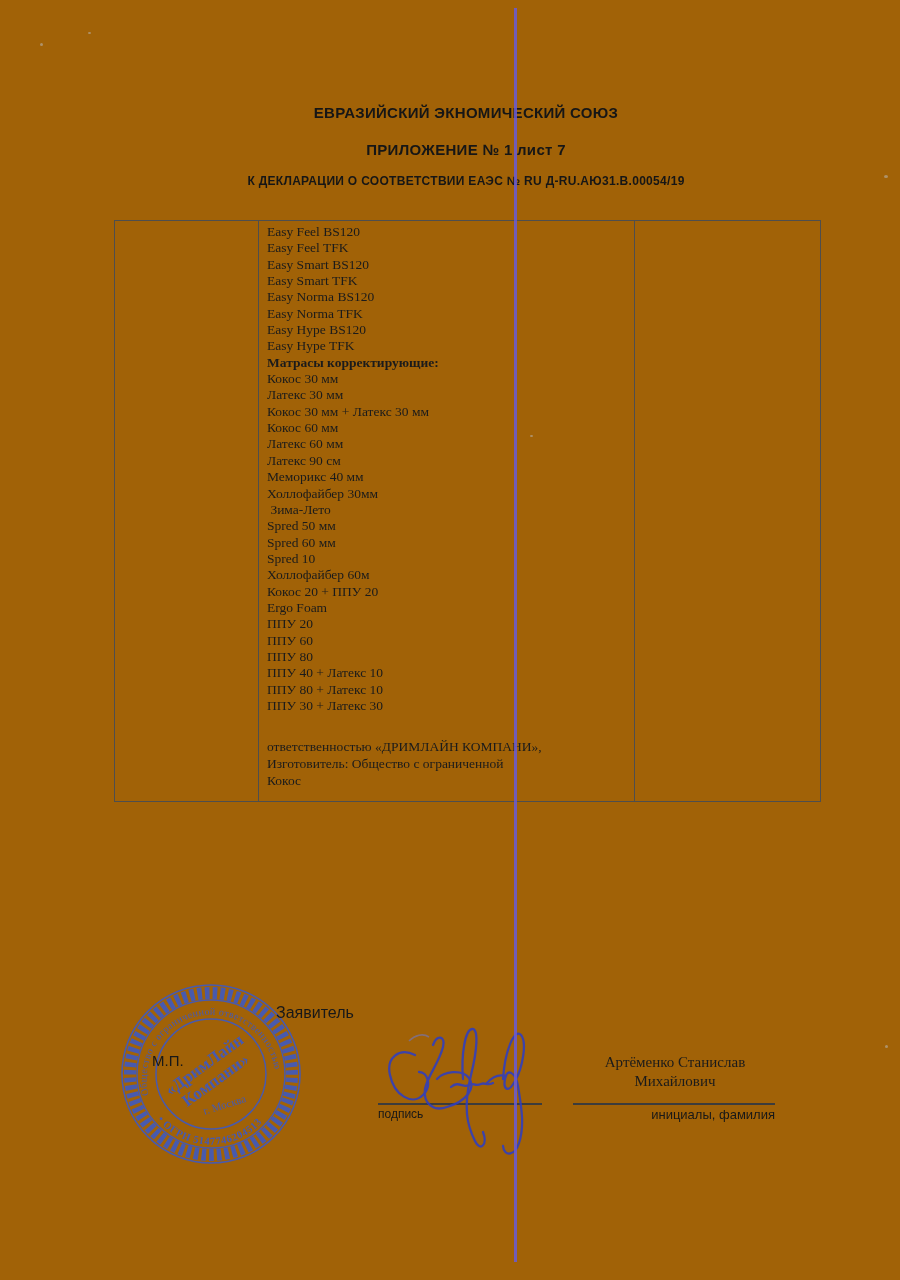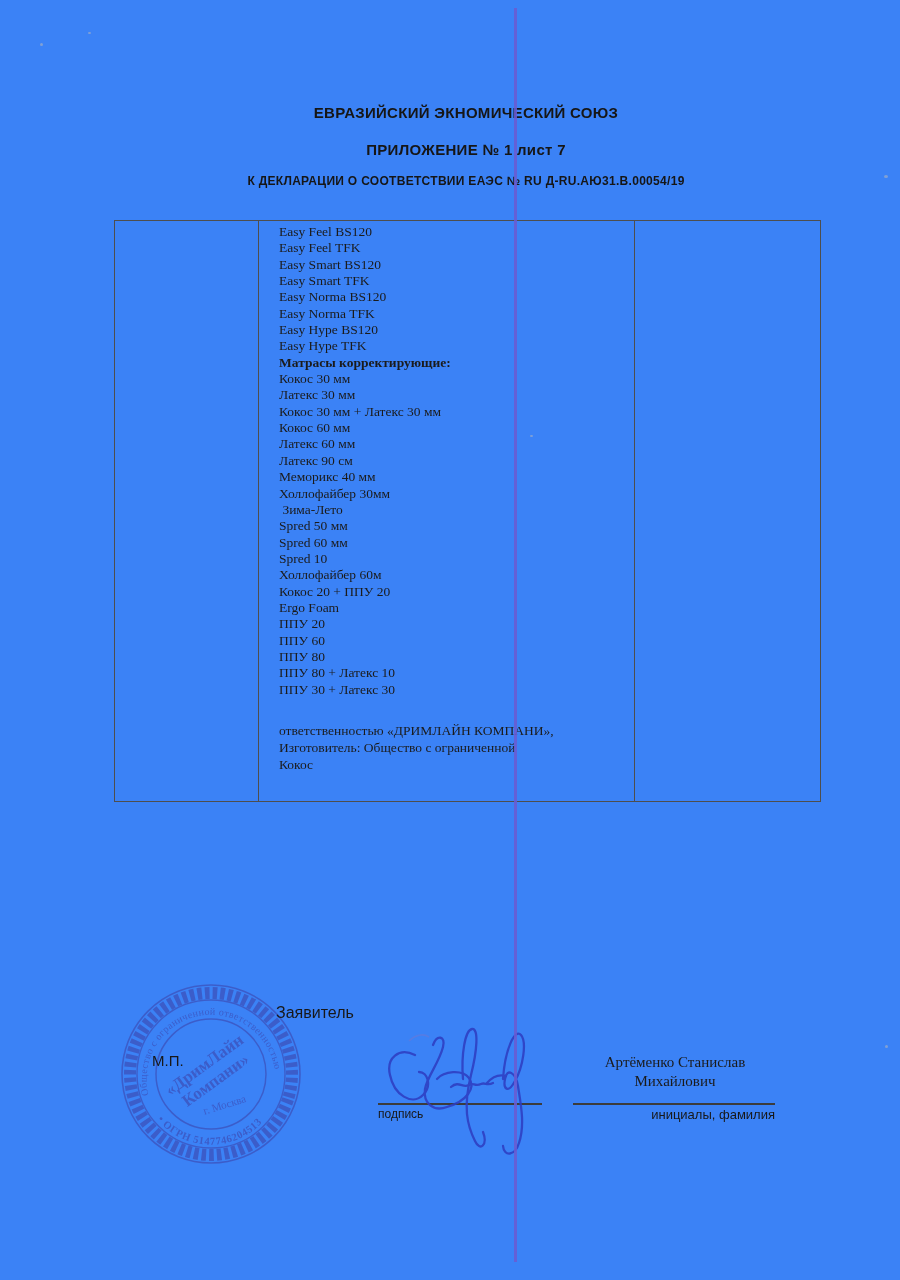--- a/index.html
+++ b/index.html
@@ -1,36 +1,36 @@
 <!DOCTYPE html>
 <html style="--stamp-color: #3c59c5; --signature-color: #2e3ec2; --signature-light: #6b79d6; --scan-line-color: #6a5bd2;"><head>
 <meta charset="utf-8">
 <style>
   html,body{margin:0;padding:0;background:#e9e9e9;}
   .page{
     position:relative;width:900px;height:1280px;margin:0 auto;
-    background:#3b82f6;overflow:hidden;
+    background:#a16207;overflow:hidden;
     font-family:"Liberation Serif","DejaVu Serif",serif;color:#1e1e1e;
   }
   
   .hdr{position:absolute;left:32px;width:868px;text-align:center;
        font-family:"Liberation Sans","DejaVu Sans",sans-serif;
        font-weight:bold;color:#161616;letter-spacing:.3px;}
   .hdr1{top:104px;font-size:15px;}
   .hdr2{top:141px;font-size:15px;}
   .hdr3{top:174px;font-size:12px;}
   
   .doc-table{
     position:absolute;left:114px;top:220px;width:707px;height:582px;
     display:grid;grid-template-columns:143px 377px 1fr;
     border:1px solid #4e4e4e;box-sizing:border-box;
   }
   .doc-cell{box-sizing:border-box;}
   .doc-cell.mid{border-left:1px solid #4e4e4e;border-right:1px solid #4e4e4e;
-                padding:3px 6px 0 20px;}
+                padding:3px 6px 0 8px;}
   .product-list div{
     font-size:13.5px;line-height:16.35px;white-space:pre;color:#1b1b1b;
   }
   .tbl-spacer{height:24px;}
   .manufacturer div{
     font-size:13.5px;line-height:17px;white-space:pre;color:#1b1b1b;
   }
   
   .lbl-sans{position:absolute;font-family:"Liberation Sans","DejaVu Sans",sans-serif;
             color:#181818;}
@@ -84,20 +84,21 @@
           <div> Зима-Лето</div>
           <div>Spred 50 мм</div>
           <div>Spred 60 мм</div>
           <div>Spred 10</div>
           <div>Холлофайбер 60м</div>
           <div>Кокос 20 + ППУ 20</div>
           <div>Ergo Foam</div>
           <div>ППУ 20</div>
           <div>ППУ 60</div>
           <div>ППУ 80</div>
+          <div>ППУ 40 + Латекс 10</div>
           <div>ППУ 80 + Латекс 10</div>
           <div>ППУ 30 + Латекс 30</div>
         </div>
       <div class="tbl-spacer"></div>
       <div class="manufacturer">
           <div>ответственностью «ДРИМЛАЙН КОМПАНИ»,</div>
           <div>Изготовитель: Общество с ограниченной</div>
           <div>Кокос</div>
         </div>
     </div>

